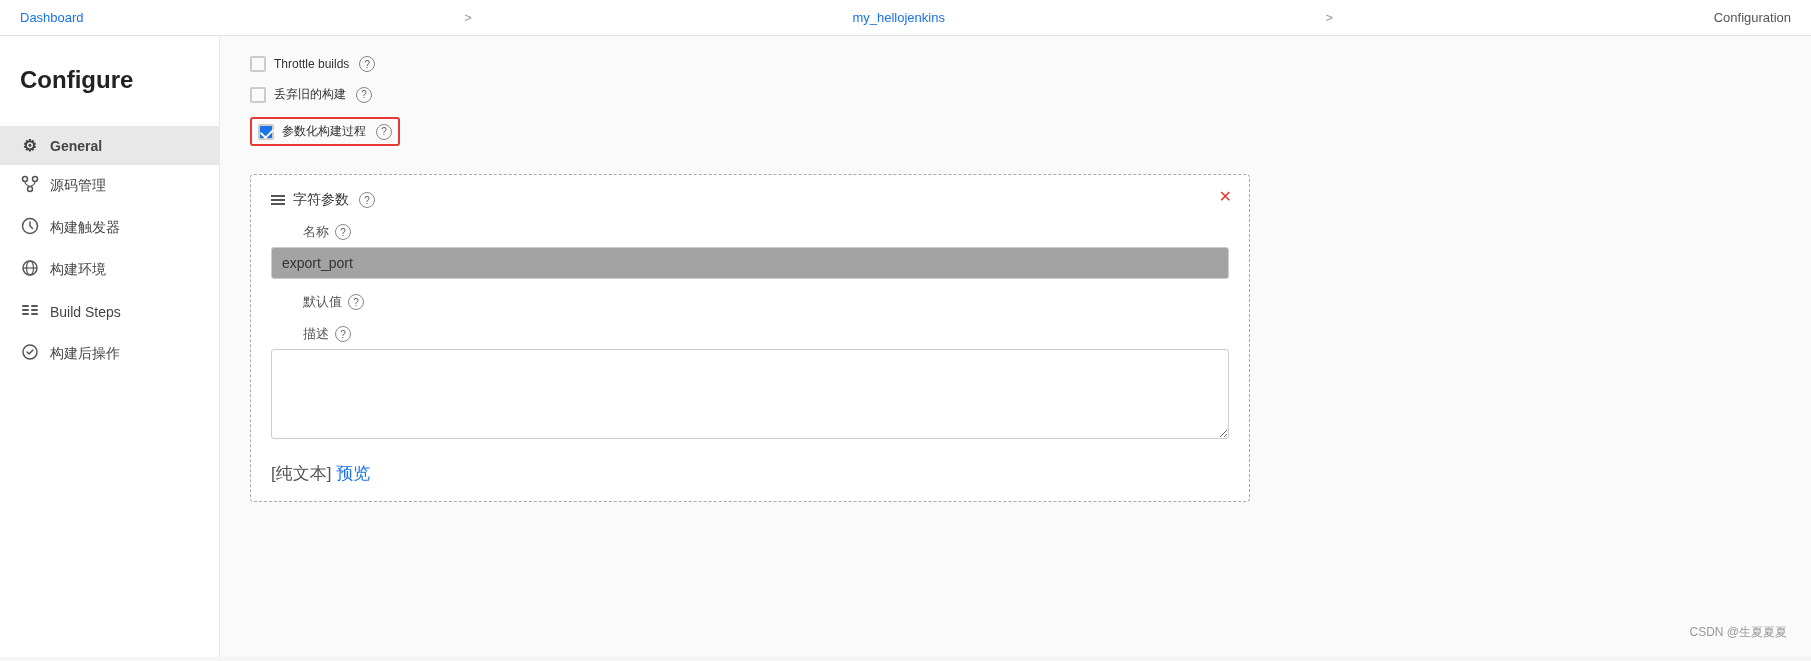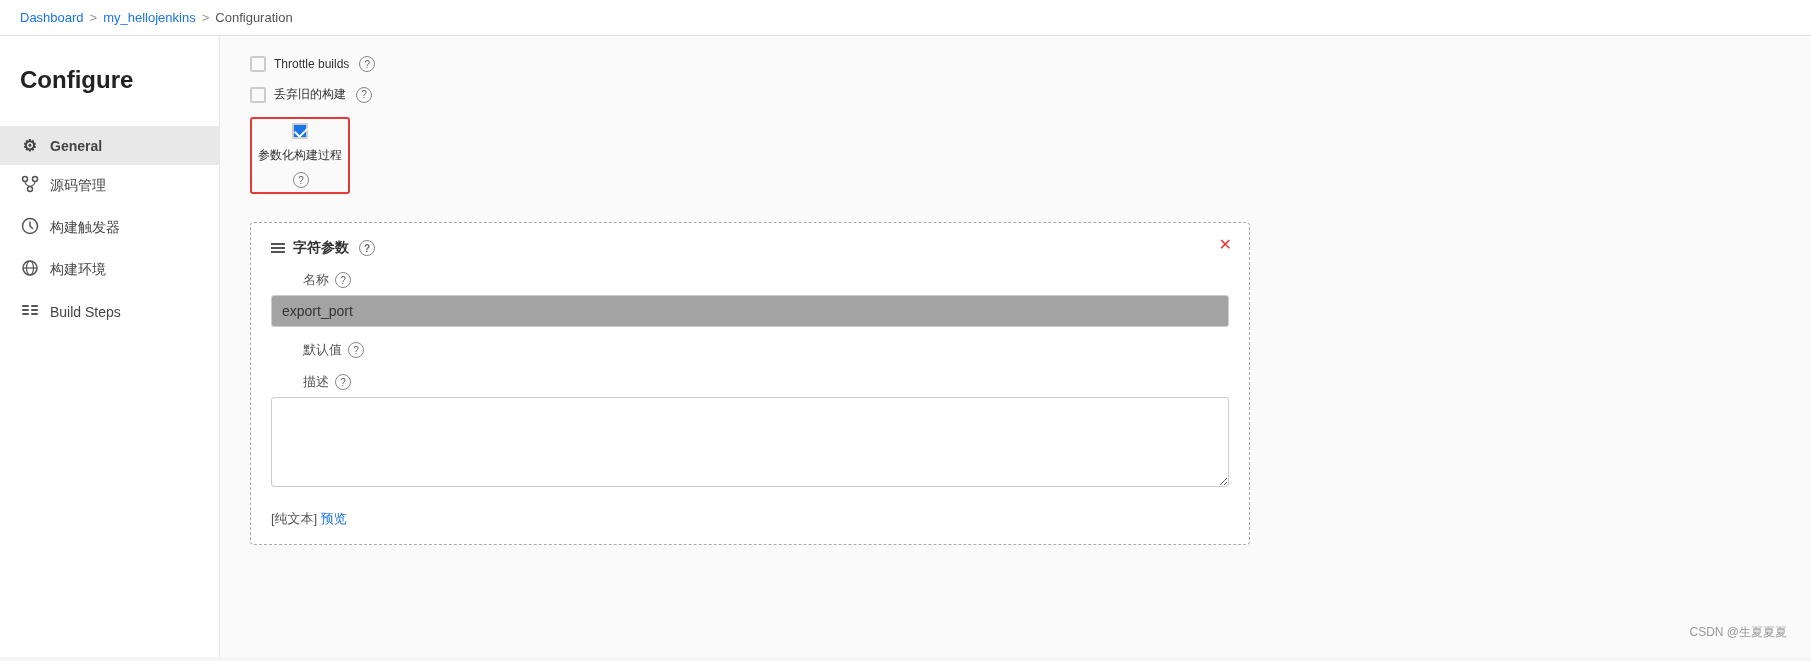--- a/index.html
+++ b/index.html
@@ -11,20 +11,21 @@
     }
     .breadcrumb-bar {
       background: #fff;
       padding: 10px 20px;
       border-bottom: 1px solid #e0e0e0;
       display: flex;
       align-items: center;
       gap: 6px;
       font-size: 13px;
       color: #555;
+      justify-content: space-between;
     }
     .breadcrumb-separator {
       color: #999;
     }
     .breadcrumb-link {
       color: #1a73e8;
       cursor: pointer;
       text-decoration: none;
     }
     .layout {
@@ -99,21 +100,21 @@
       background: #fff;
       position: relative;
       max-width: 1000px;
     }
     .param-header {
       display: flex;
       align-items: center;
       gap: 8px;
       margin-bottom: 14px;
       font-size: 14px;
-      font-weight: 700;
+      font-weight: 400;
       color: #333;
     }
     .hamburger-icon {
       display: flex;
       flex-direction: column;
       gap: 2px;
       cursor: grab;
     }
     .hamburger-icon span {
       display: block;
@@ -199,29 +200,28 @@
       display: flex;
       align-items: center;
       gap: 8px;
       margin-bottom: 14px;
     }
     .param-checkbox-wrapper.highlighted-row {
       border: 2px solid #e53935;
       border-radius: 3px;
       padding: 4px 6px;
       display: inline-flex;
-      flex-direction: column;
     }
     .preview-link {
       color: #1a73e8;
       cursor: pointer;
       text-decoration: none;
     }
     .footer-text {
-      font-size: 13px;
+      font-size: 17px;
       color: #555;
       margin-top: 20px;
     }
     .watermark {
       position: fixed;
       bottom: 20px;
       right: 24px;
       font-size: 12px;
       color: #999;
     }
@@ -287,20 +287,29 @@
           <rect x="1" y="8" width="7" height="2" rx="1" fill="#555"></rect>
           <rect x="1" y="12" width="7" height="2" rx="1" fill="#555"></rect>
           <rect x="10" y="4" width="7" height="2" rx="1" fill="#555"></rect>
           <rect x="10" y="8" width="7" height="2" rx="1" fill="#555"></rect>
           <rect x="10" y="12" width="7" height="2" rx="1" fill="#555"></rect>
         </svg>
       </span>
       <span>Build Steps</span>
     </div>
 
+    <div class="sidebar-item">
+      <span class="sidebar-icon">
+        <svg width="18" height="18" viewBox="0 0 18 18" fill="none">
+          <circle cx="9" cy="9" r="7" stroke="#555" stroke-width="1.5"></circle>
+          <path d="M6 9l2 2 4-4" stroke="#555" stroke-width="1.5" stroke-linecap="round" stroke-linejoin="round"></path>
+        </svg>
+      </span>
+      <span>构建后操作</span>
+    </div>
   </div>
 
   <div class="main-content">
 
     <div class="checkbox-row">
       <div class="custom-checkbox"></div>
       <span class="checkbox-label">Throttle builds</span>
       <span class="help-icon">?</span>
     </div>
 

